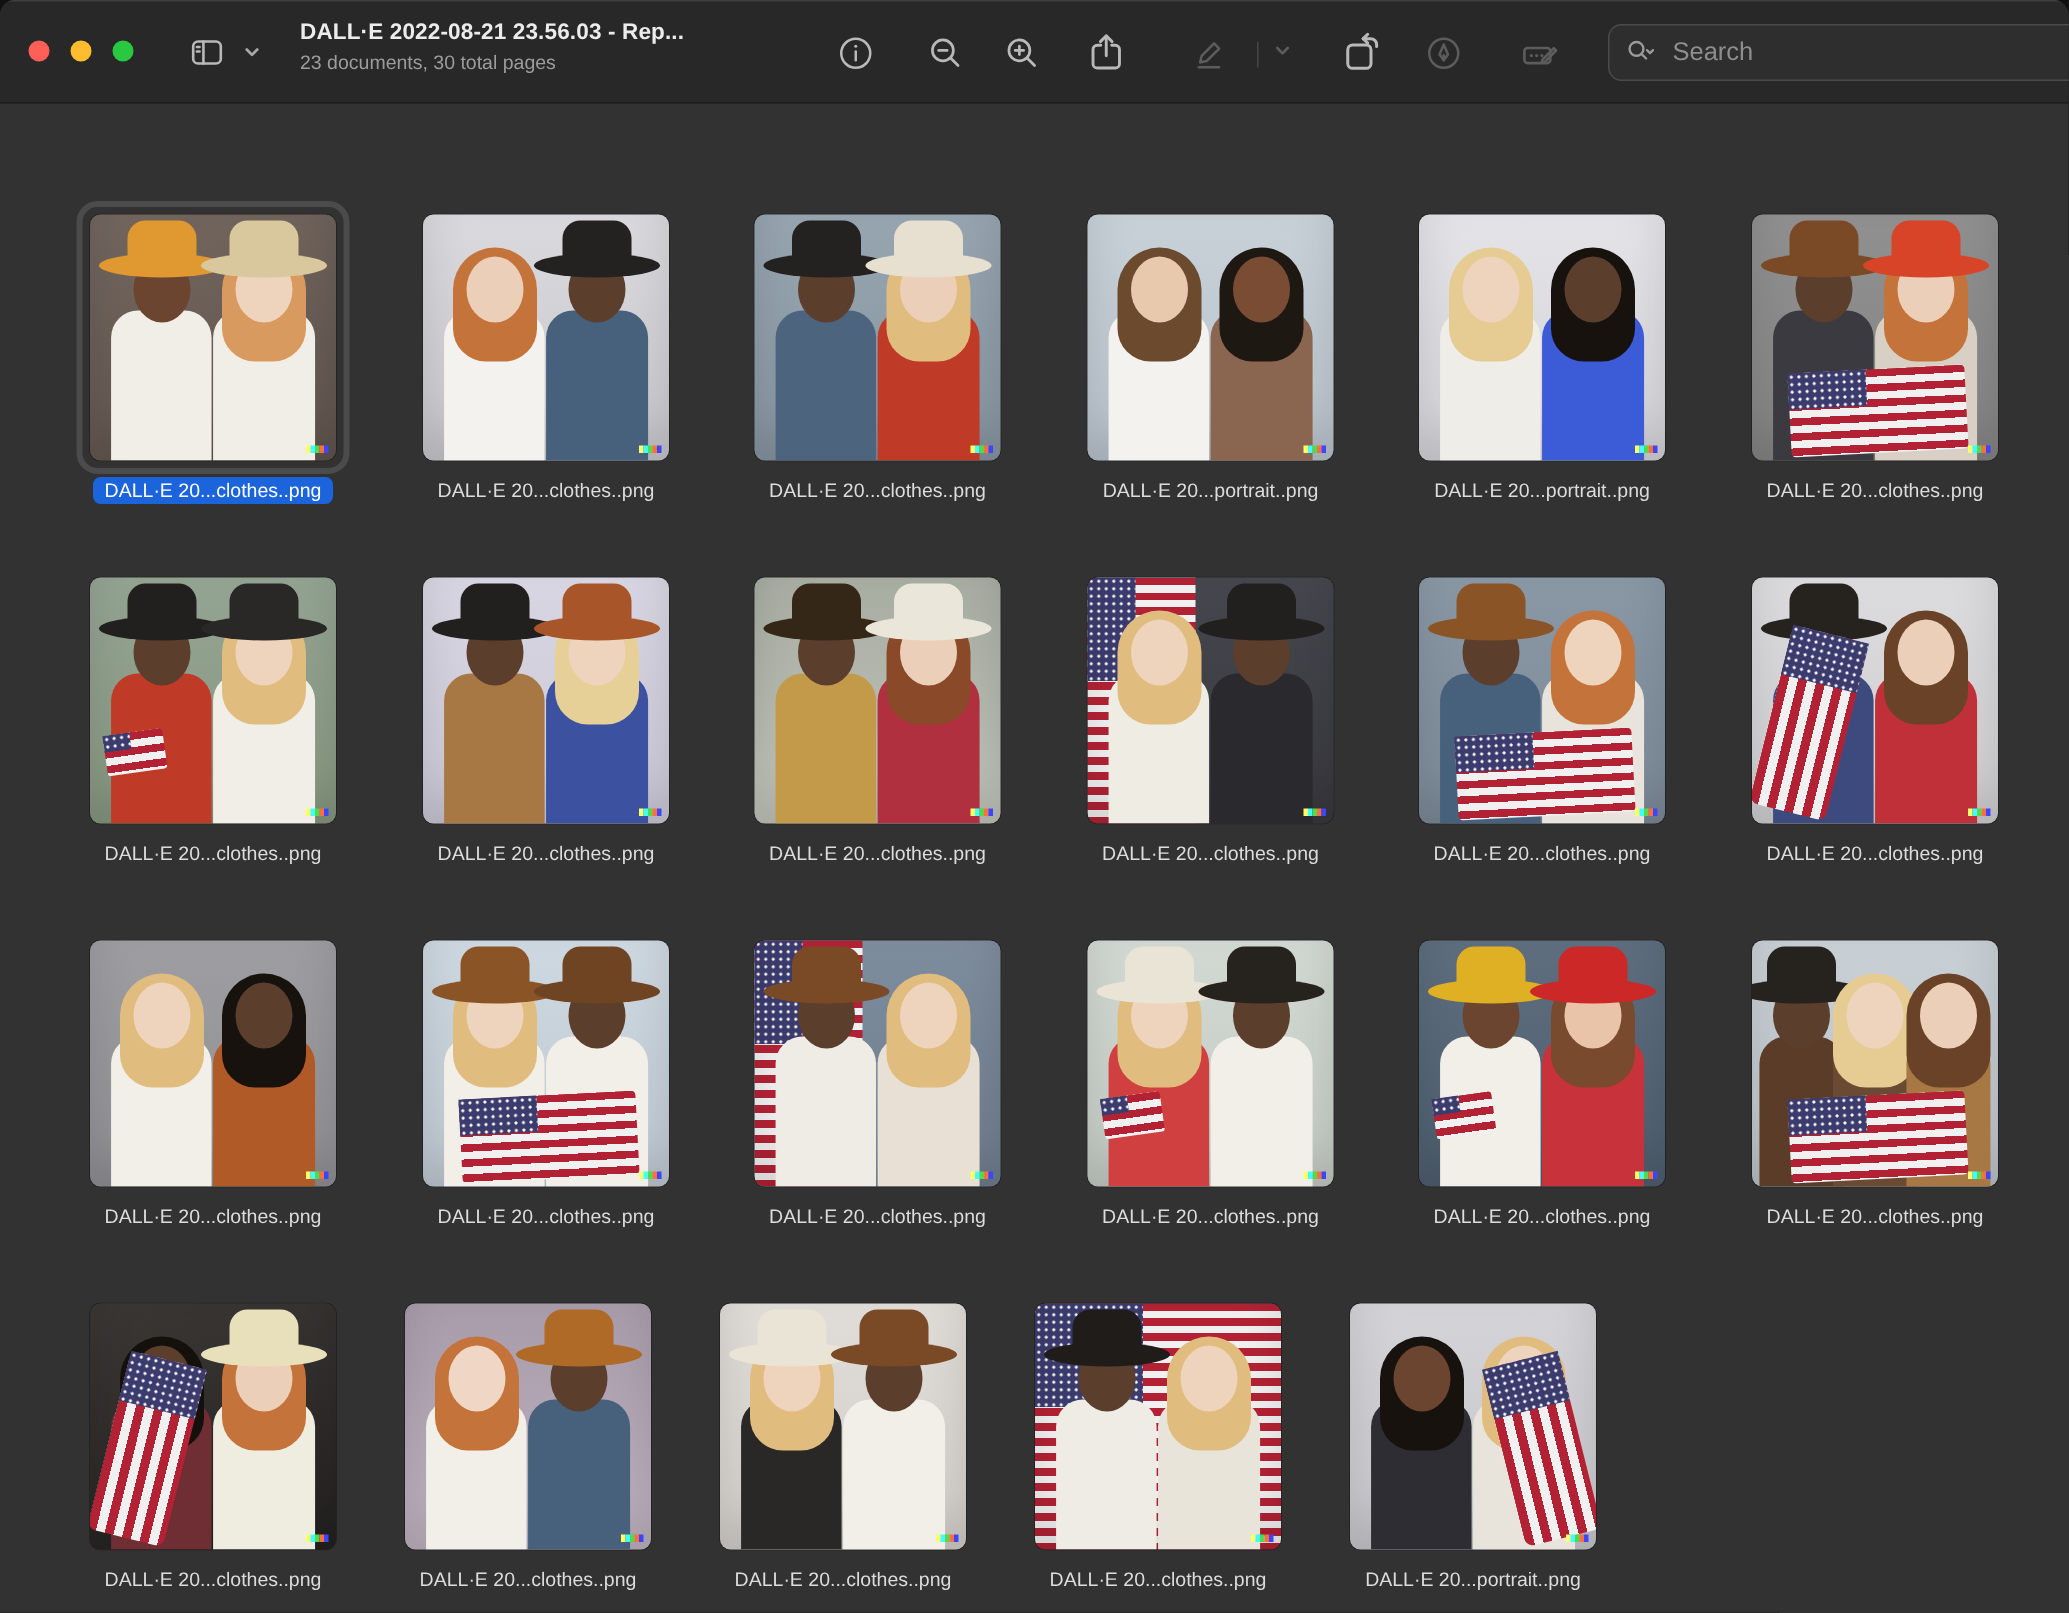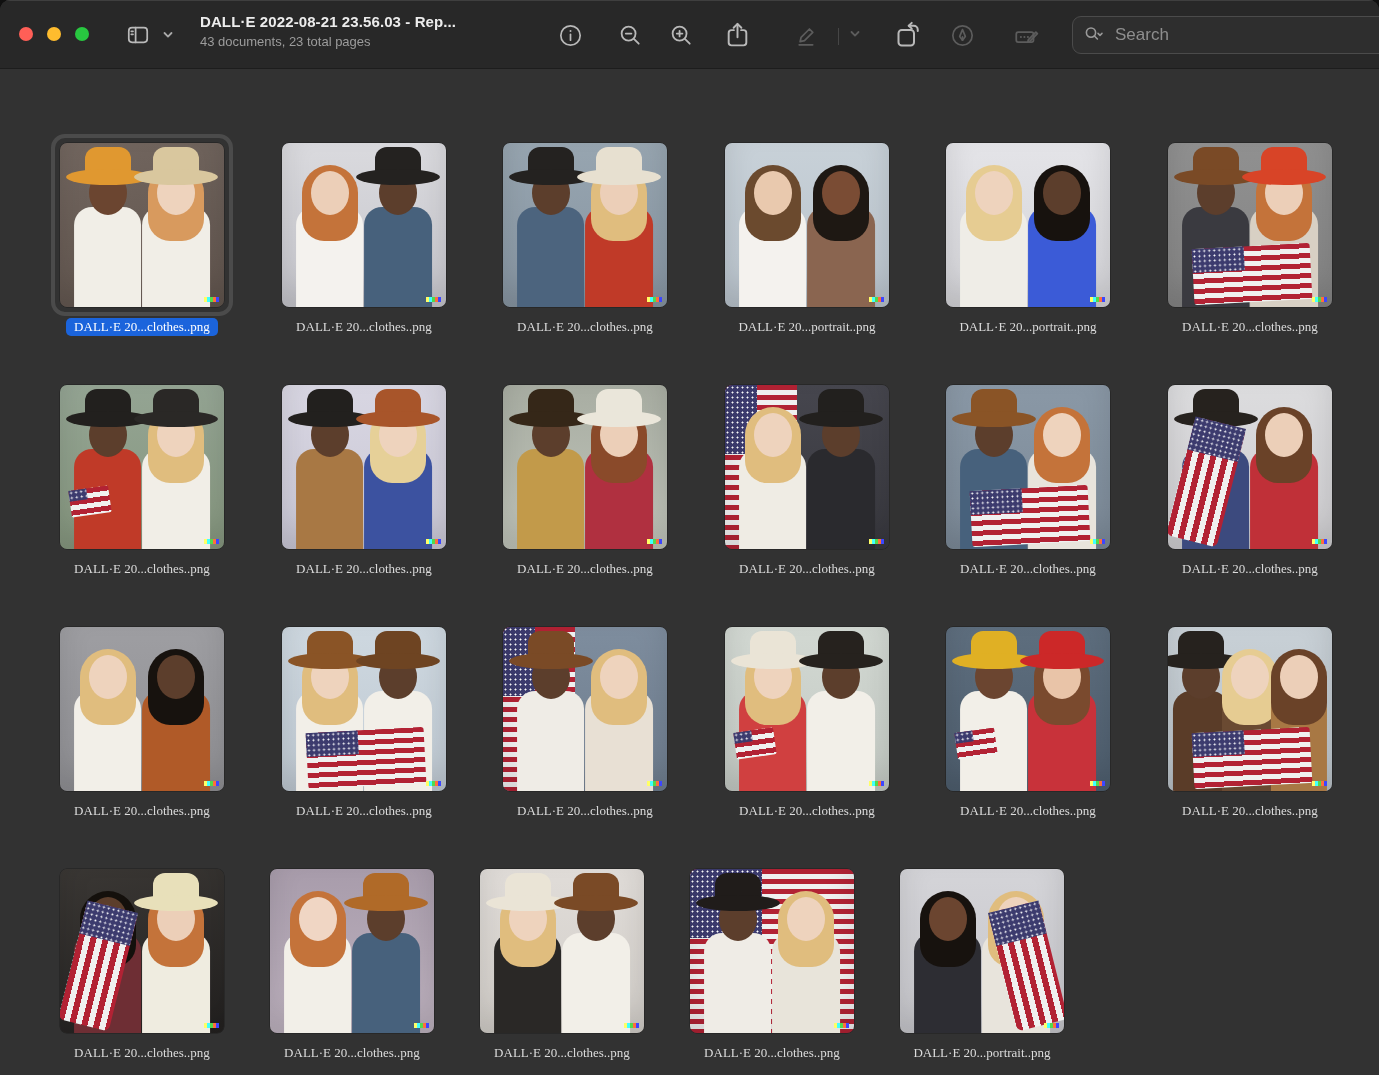--- a/index.html
+++ b/index.html
@@ -73,21 +73,21 @@
   .flag.full{left:0;top:0;right:0;bottom:0;z-index:0;}
   .flag.drape,.flag.drape-right{width:52px;height:122px;left:12px;top:36px;transform:rotate(14deg);z-index:25;
         border-radius:6px;background:repeating-linear-gradient(90deg,#b22234 0 6px,#f0f0f0 6px 12px);}
   .flag.drape .canton,.flag.drape-right .canton{width:100%;height:28%;}
   .flag.drape-right{left:auto;right:10px;transform:rotate(-14deg);}
 
   .wm{position:absolute;right:5px;bottom:5px;display:flex;z-index:40;}
   .wm i{width:3px;height:5px;display:block;}
 
   .clabel{margin-top:10px;text-align:center;font-size:13px;line-height:19px;color:#dcdcdc;white-space:nowrap;}
-  .clabel span{padding:1px 8px 2px;border-radius:5px;font-family:Liberation Serif, serif;}
+  .clabel span{padding:1px 8px 2px;border-radius:5px;}
   .cell.selected .clabel span{background:var(--sel,#1b64dc);color:#ffffff;}
 </style>
 </head>
 <body>
 
 <div id="window">
 
   <div id="titlebar">
     <div class="tl" id="tl-red"></div>
     <div class="tl" id="tl-yellow"></div>
@@ -106,21 +106,21 @@
     <button class="tbtn" id="btn-sidebar-chevron">
       <span>
         <svg width="16" height="14" viewBox="0 0 16 14" fill="none" stroke="currentColor" stroke-width="1.8" stroke-linecap="round" stroke-linejoin="round">
           <path d="M4.5 5l3.5 3.6L11.5 5"></path>
         </svg>
       </span>
     </button>
 
     <div id="titleblock">
       <div id="win-title">DALL·E 2022-08-21 23.56.03 - Rep...</div>
-      <div id="win-subtitle">43 documents, 23 total pages</div>
+      <div id="win-subtitle">23 documents, 30 total pages</div>
     </div>
 
     <button class="tbtn" id="btn-info">
       <span>
         <svg width="27" height="27" viewBox="0 0 24 24" fill="none" stroke="currentColor" stroke-width="1.5" stroke-linecap="round">
           <circle cx="12" cy="12" r="8.6"></circle>
             <line x1="12" y1="11" x2="12" y2="16.2"></line>
           <circle cx="12" cy="7.9" r="0.9" fill="currentColor" stroke="none"></circle>
         </svg>
       </span>

